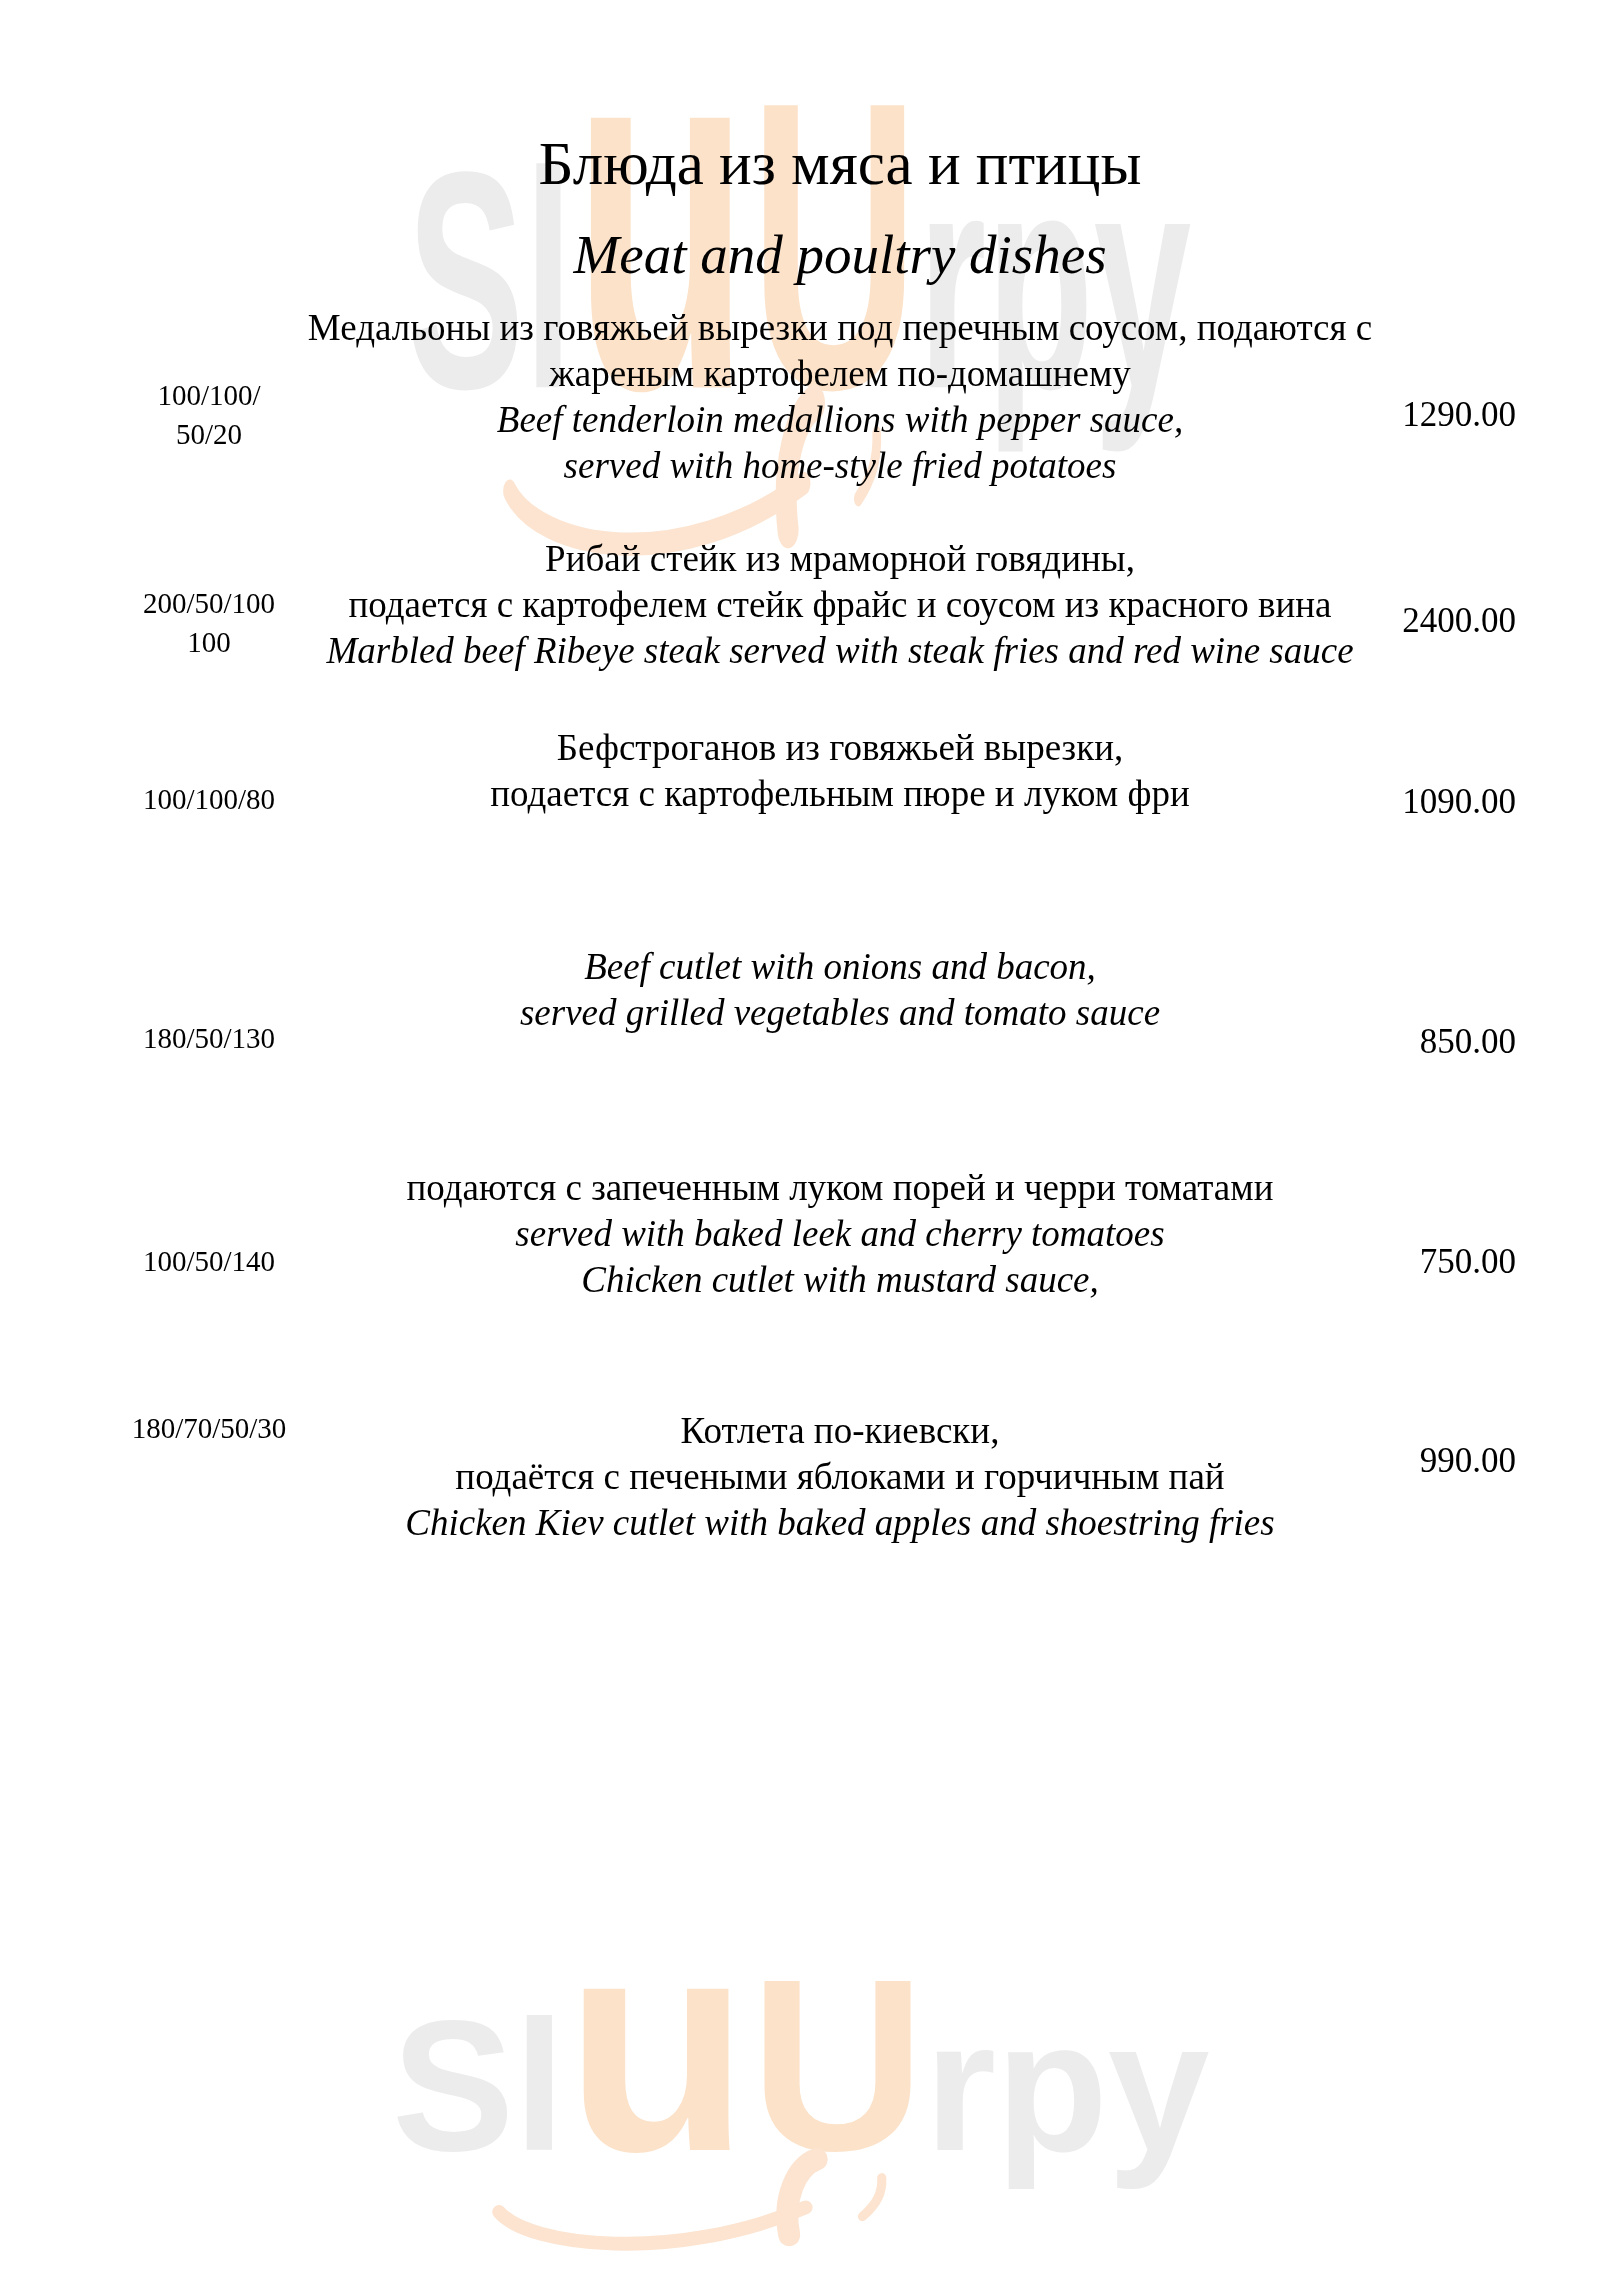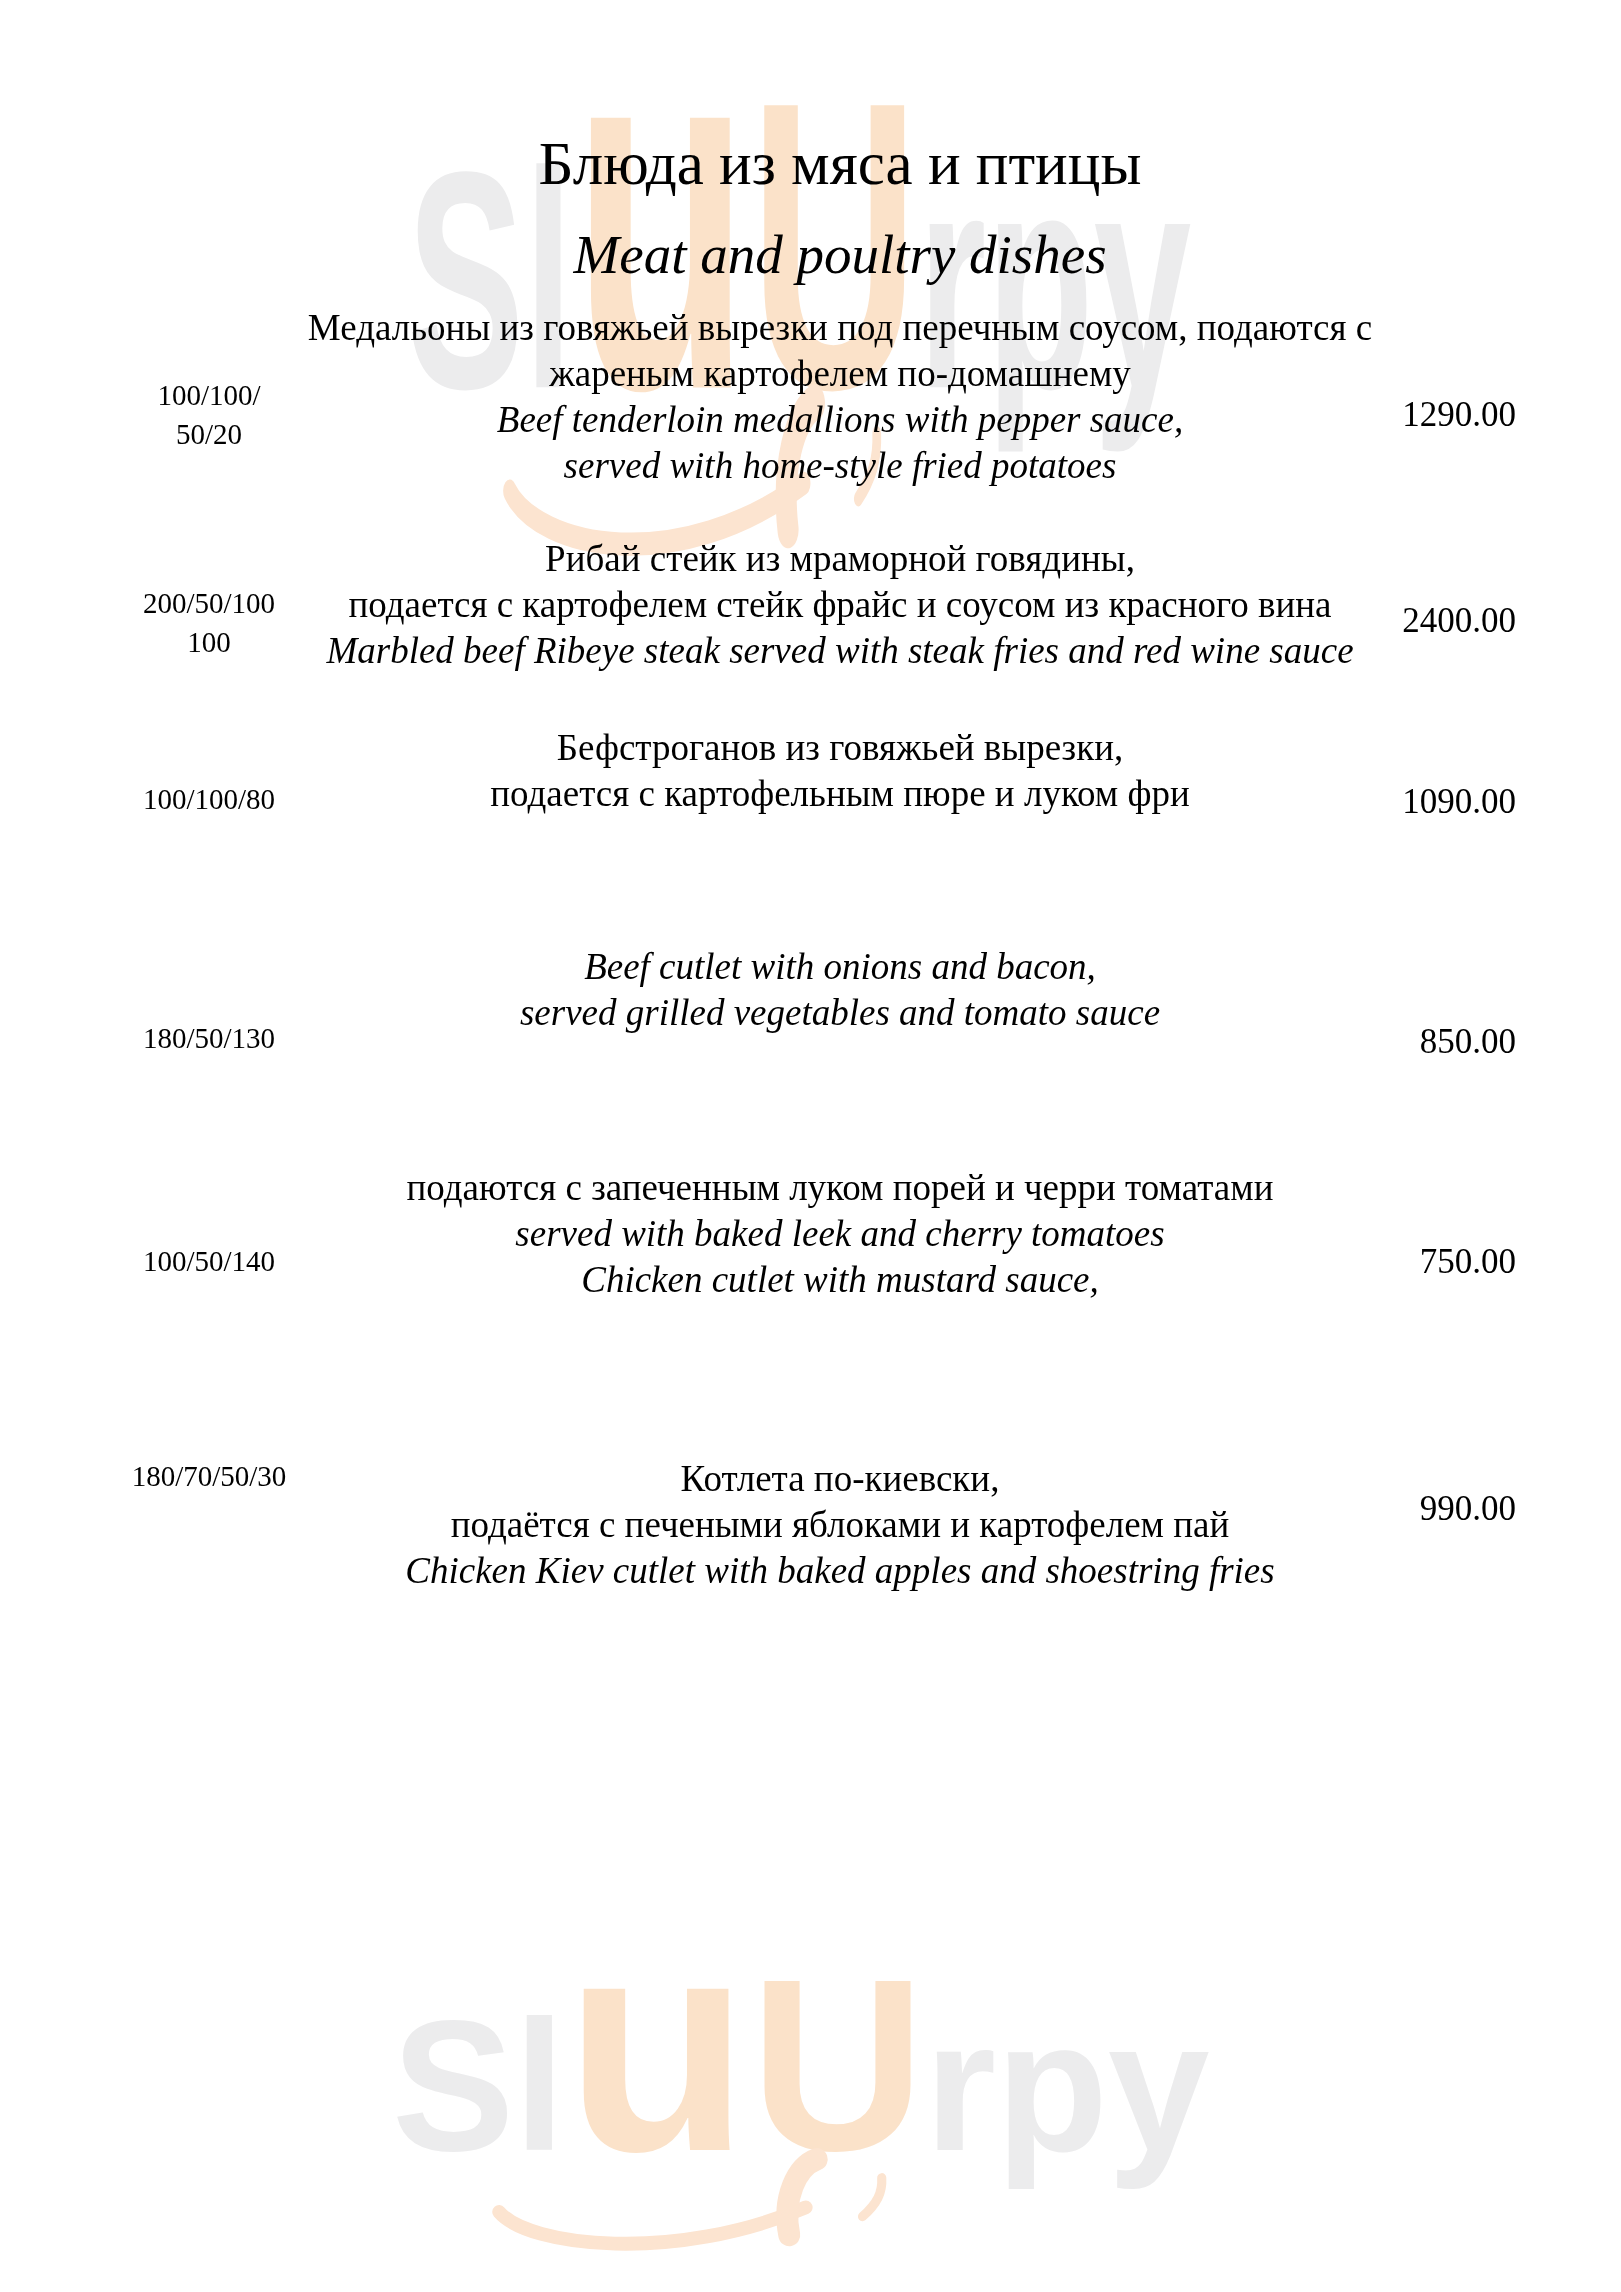--- a/index.html
+++ b/index.html
@@ -152,26 +152,26 @@
       <div>100/50/140</div>
     </div>
     <div class="desc">
       <div class="ru">подаются с запеченным луком порей и черри томатами</div>
       <div class="en">served with baked leek and cherry tomatoes</div>
       <div class="en">Chicken cutlet with mustard sauce,</div>
     </div>
     <div class="price" style="top:75px">750.00</div>
   </section>
 
-  <section class="item" style="top:1456px">
+  <section class="item" style="top:1408px">
     <div class="portion" style="top:1px">
       <div>180/70/50/30</div>
     </div>
     <div class="desc">
       <div class="ru">Котлета по-киевски,</div>
-      <div class="ru">подаётся с печеными яблоками и картофелем пай</div>
+      <div class="ru">подаётся с печеными яблоками и горчичным пай</div>
       <div class="en">Chicken Kiev cutlet with baked apples and shoestring fries</div>
     </div>
     <div class="price" style="top:31px">990.00</div>
   </section>
 
 </div>
 
 
 </body></html>

